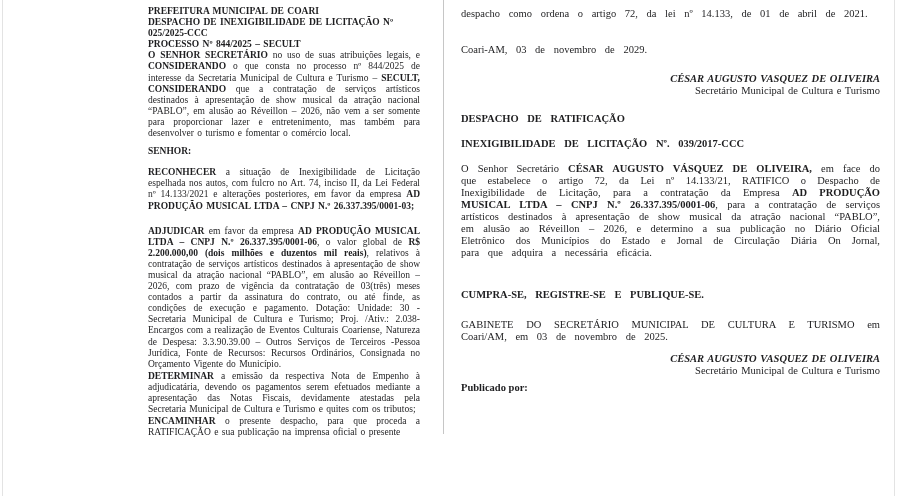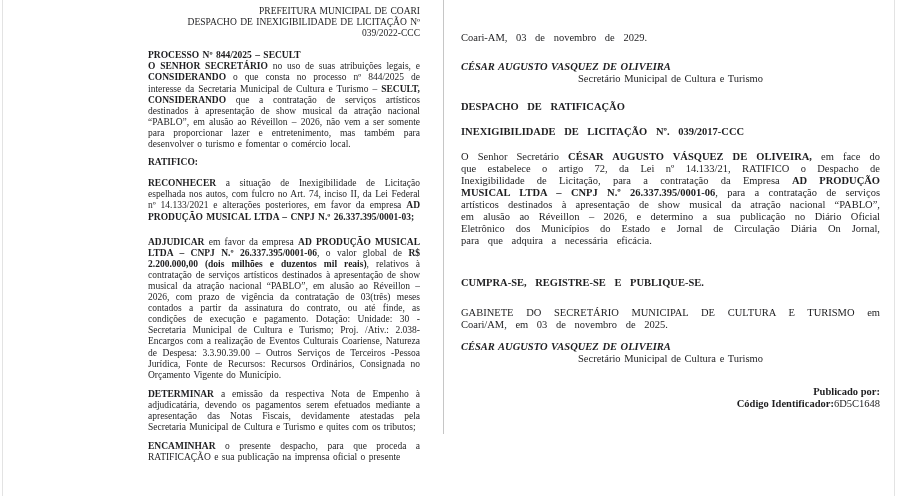--- a/index.html
+++ b/index.html
@@ -17,69 +17,70 @@
   .divider { position:absolute; left:443px; top:0; width:1px; height:434px; background:#c6c6c6; }
 
   .col { position:absolute; overflow:hidden; }
   .col-left  { left:148px; top:6px;  width:272px; height:488px; font-size:9.5px;  line-height:11.1px; word-spacing:1px; }
   .col-right { left:461px; top:8px;  width:419px; height:488px; font-size:10.5px; line-height:12px;   word-spacing:6px; }
 
   p { text-align:justify; }
   .b { font-weight:bold; }
   .nojust { text-align:left; }
 
-  .doc-header { text-align:right; font-weight:normal; }
+  .doc-header { text-align:left; font-weight:bold; }
 
   .col-left  .mt-sm { margin-top:7px; }
   .col-left  .mt-md { margin-top:10px; }
   .col-left  .mt-lg { margin-top:14px; }
-  .col-left  .mt-xs { margin-top:8px; }
-  .col-left  .mt-hdr { margin-top:11px; }
+  .col-left  .mt-xs { margin-top:1px; }
+  .col-left  .mt-hdr { }
 
   .col-right .p1 { margin-top:0; }
   .col-right .p-date { margin-top:24px; }
   .col-right .sig-1 { margin-top:17px; }
   .col-right .h-ratif { margin-top:16px; }
   .col-right .h-inex { margin-top:13px; }
   .col-right .p-body { margin-top:13px; }
   .col-right .p-cumpra { margin-top:30px; }
   .col-right .p-gab { margin-top:18px; }
   .col-right .sig-2 { margin-top:10px; }
-  .col-right .pub { margin-top:21px; text-align:right; word-spacing:normal; }
+  .col-right .pub { margin-top:5px; text-align:left; word-spacing:normal; }
 
-  .sig-name { font-weight:bold; font-style:italic; text-align:left; word-spacing:1px; }
-  .sig-title { text-align:center; word-spacing:1px; }
+  .sig-name { font-weight:bold; font-style:italic; text-align:right; word-spacing:1px; }
+  .sig-title { text-align:right; word-spacing:1px; }
 </style>
 </head>
 <body>
 
 <div class="page">
   <div class="edge l"></div>
   <div class="edge r"></div>
   <div class="divider"></div>
 
   <div class="col col-left">
     <div class="doc-header">
       <div>PREFEITURA MUNICIPAL DE COARI</div>
       <div>DESPACHO DE INEXIGIBILIDADE DE LICITAÇÃO Nº</div>
-      <div>039/2022-CCC</div>
+      <div>025/2025-CCC</div>
     </div>
 
     <p class="b nojust mt-hdr">PROCESSO Nº 844/2025 – SECULT</p>
     <p><span style="font-weight: bold;">O SENHOR SECRETÁRIO</span><span> no uso de suas atribuições legais, e </span><span style="font-weight: bold;">CONSIDERANDO</span><span> o que consta no processo nº 844/2025 de interesse da Secretaria Municipal de Cultura e Turismo – </span><span style="font-weight: bold;">SECULT,</span><span> </span><span style="font-weight: bold;">CONSIDERANDO</span><span> que a contratação de serviços artísticos destinados à apresentação de show musical da atração nacional “PABLO”, em alusão ao Réveillon – 2026, não vem a ser somente para proporcionar lazer e entretenimento, mas também para desenvolver o turismo e fomentar o comércio local.</span></p>
 
-    <p class="b nojust mt-sm">RATIFICO:</p>
+    <p class="b nojust mt-sm">SENHOR:</p>
 
     <p class="mt-md"><span style="font-weight: bold;">RECONHECER</span><span> a situação de Inexigibilidade de Licitação espelhada nos autos, com fulcro no Art. 74, inciso II, da Lei Federal nº 14.133/2021 e alterações posteriores, em favor da empresa </span><span style="font-weight: bold;">AD PRODUÇÃO MUSICAL LTDA – CNPJ N.º 26.337.395/0001-03;</span></p>
     <p class="mt-lg"><span style="font-weight: bold;">ADJUDICAR</span><span> em favor da empresa </span><span style="font-weight: bold;">AD PRODUÇÃO MUSICAL LTDA – CNPJ N.º 26.337.395/0001-06</span><span>, o valor global de </span><span style="font-weight: bold;">R$ 2.200.000,00 (dois milhões e duzentos mil reais)</span><span>, relativos à contratação de serviços artísticos destinados à apresentação de show musical da atração nacional “PABLO”, em alusão ao Réveillon – 2026, com prazo de vigência da contratação de 03(três) meses contados a partir da assinatura do contrato, ou até finde, as condições de execução e pagamento. Dotação: Unidade: 30 - Secretaria Municipal de Cultura e Turismo; Proj. /Ativ.: 2.038- Encargos com a realização de Eventos Culturais Coariense, Natureza de Despesa: 3.3.90.39.00 – Outros Serviços de Terceiros -Pessoa Jurídica, Fonte de Recursos: Recursos Ordinários, Consignada no Orçamento Vigente do Município.</span></p>
     <p class="mt-xs"><span style="font-weight: bold;">DETERMINAR</span><span> a emissão da respectiva Nota de Empenho à adjudicatária, devendo os pagamentos serem efetuados mediante a apresentação das Notas Fiscais, devidamente atestadas pela Secretaria Municipal de Cultura e Turismo e quites com os tributos;</span></p>
     <p class="mt-xs"><span style="font-weight: bold;">ENCAMINHAR</span><span> o presente despacho, para que proceda a RATIFICAÇÃO e sua publicação na imprensa oficial o presente</span></p>
   </div>
 
   <div class="col col-right">
+    <p class="p1">despacho como ordena o artigo 72, da lei nº 14.133, de 01 de abril de 2021.</p>
 
     <p class="p-date nojust">Coari-AM, 03 de novembro de 2029.</p>
 
     <div class="sig-1">
       <div class="sig-name">CÉSAR AUGUSTO VASQUEZ DE OLIVEIRA</div>
       <div class="sig-title">Secretário Municipal de Cultura e Turismo</div>
     </div>
 
     <p class="b nojust h-ratif">DESPACHO DE RATIFICAÇÃO</p>
     <p class="b nojust h-inex">INEXIGIBILIDADE DE LICITAÇÃO Nº. 039/2017-CCC</p>
@@ -90,16 +91,15 @@
 
     <p class="p-gab"><span style="font-weight: normal;">GABINETE DO SECRETÁRIO MUNICIPAL DE CULTURA E TURISMO</span><span> em Coari/AM, em 03 de novembro de 2025.</span></p>
 
     <div class="sig-2">
       <div class="sig-name">CÉSAR AUGUSTO VASQUEZ DE OLIVEIRA</div>
       <div class="sig-title">Secretário Municipal de Cultura e Turismo</div>
     </div>
 
     <div class="pub">
       <div class="b">Publicado por:</div>
-      <div><span class="b">Código Identificador:</span><span>6D5C1648</span></div>
     </div>
   </div>
 </div>
 
 </body></html>

